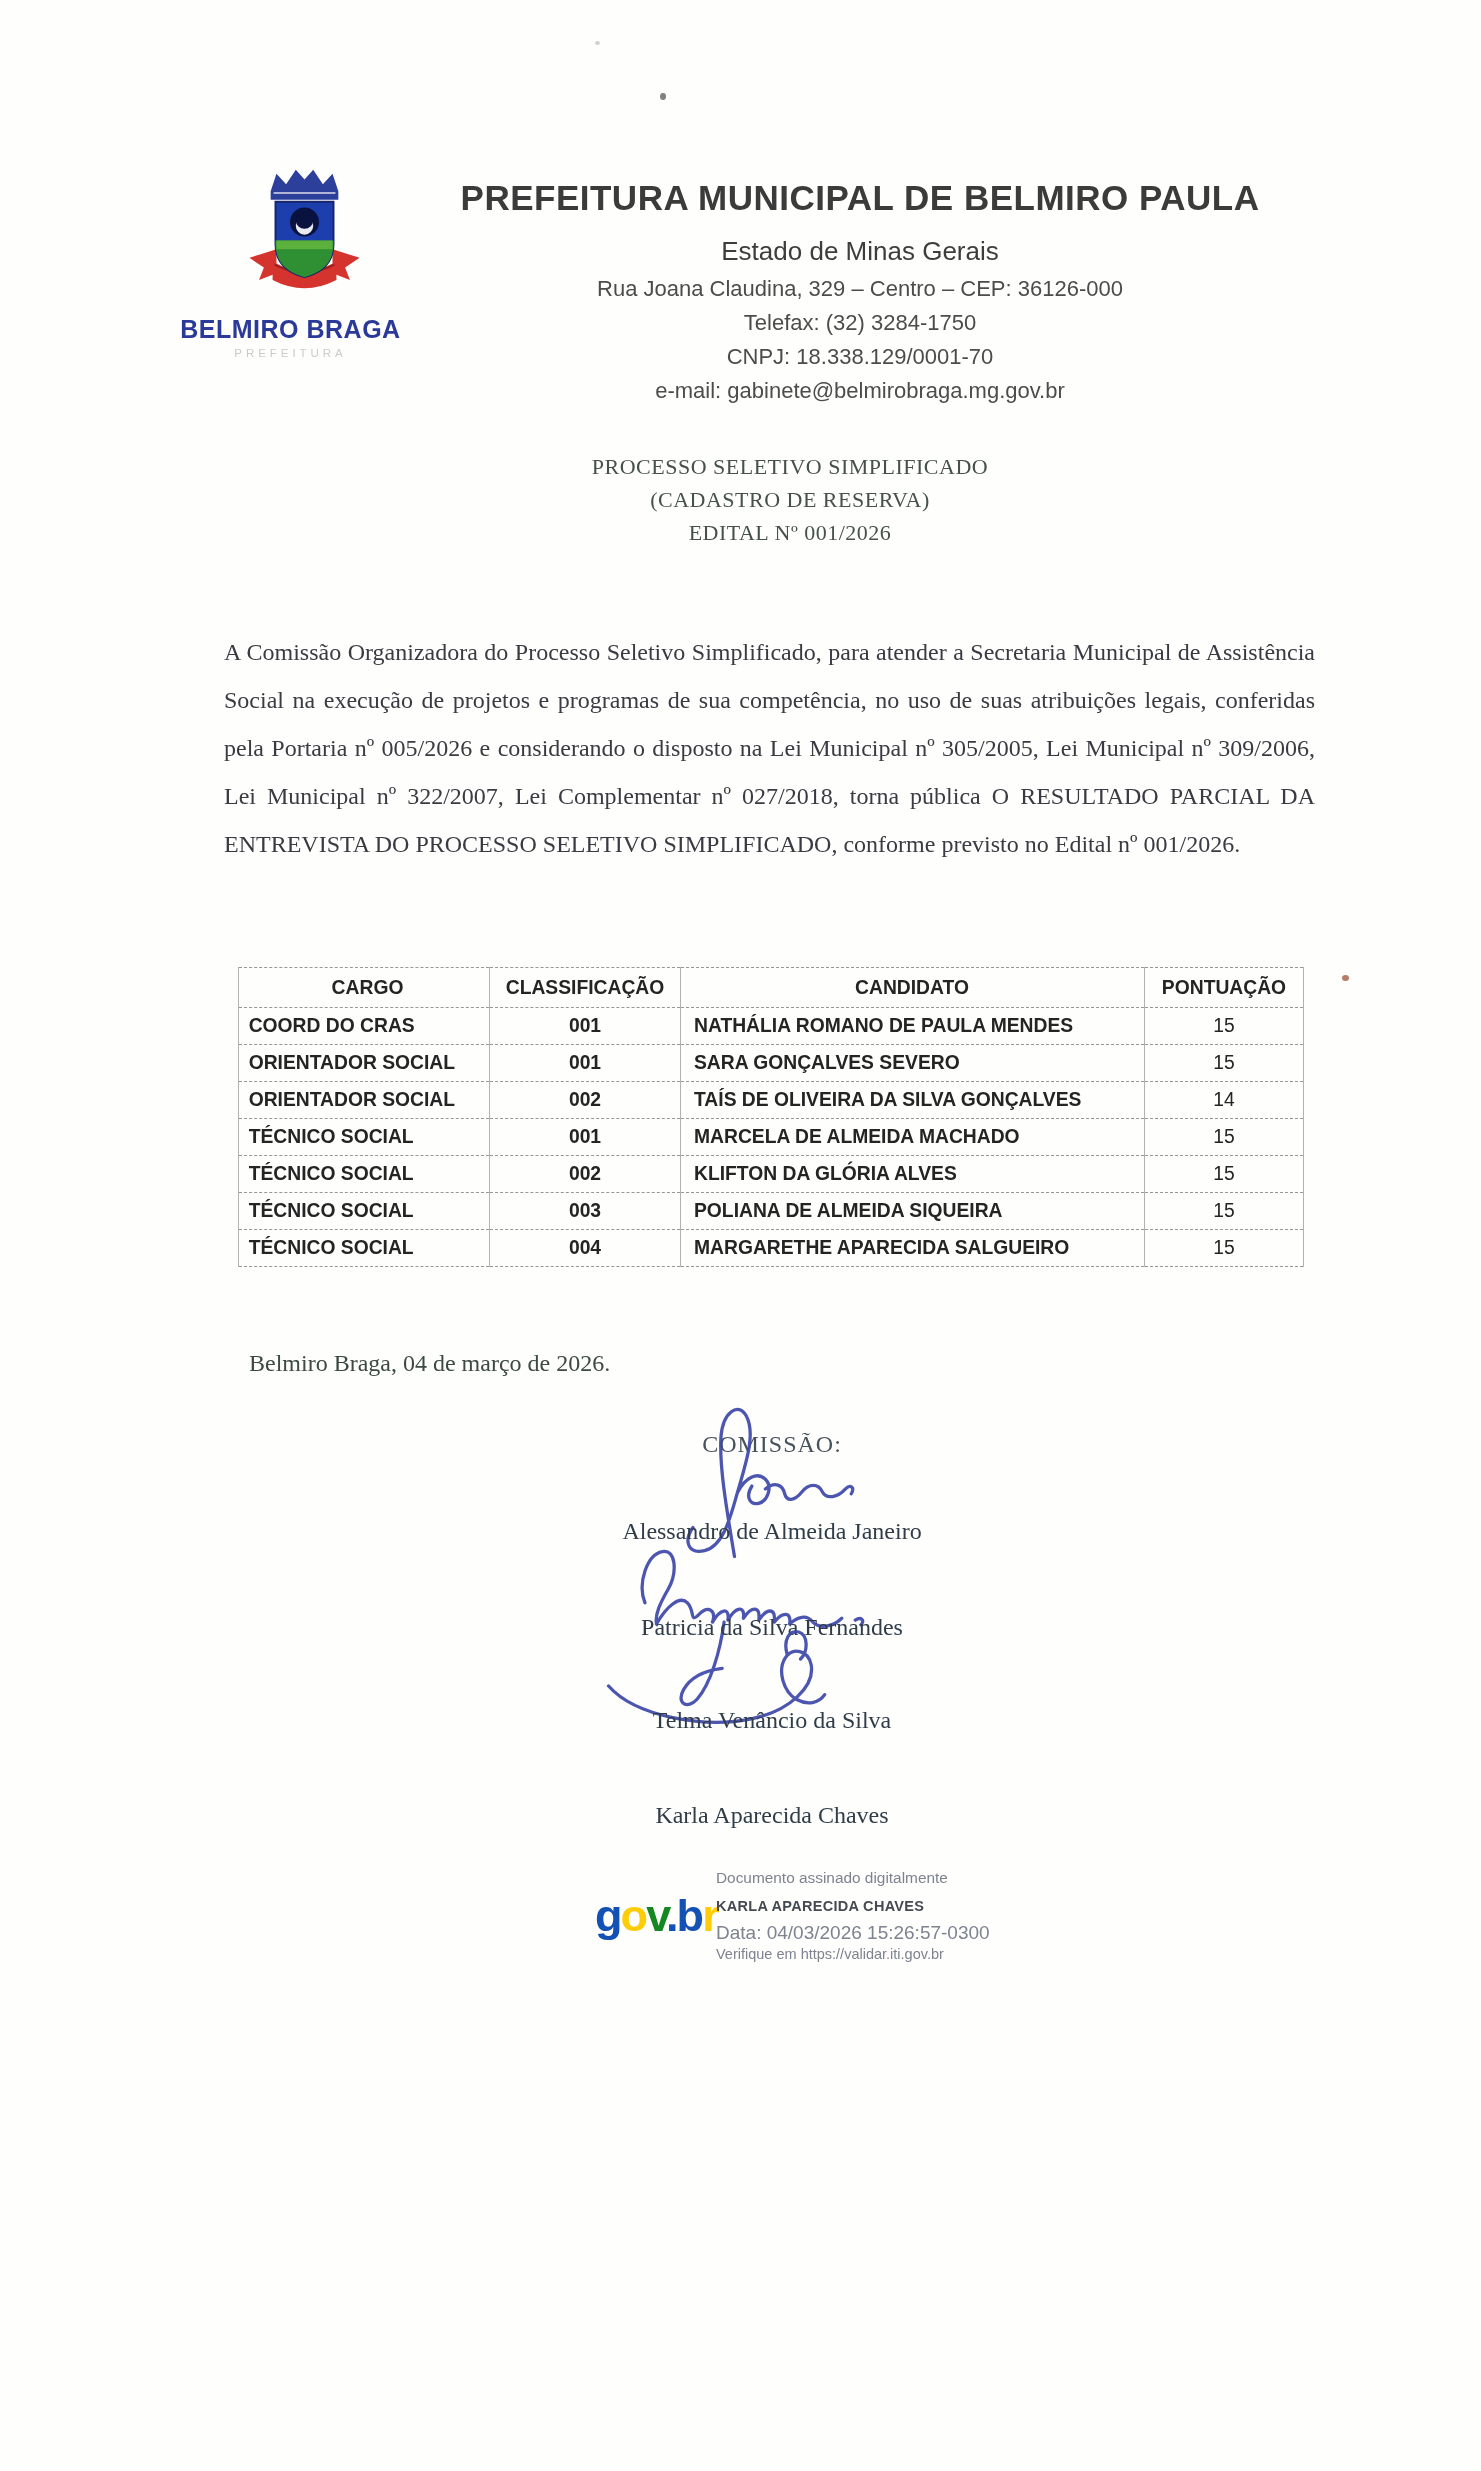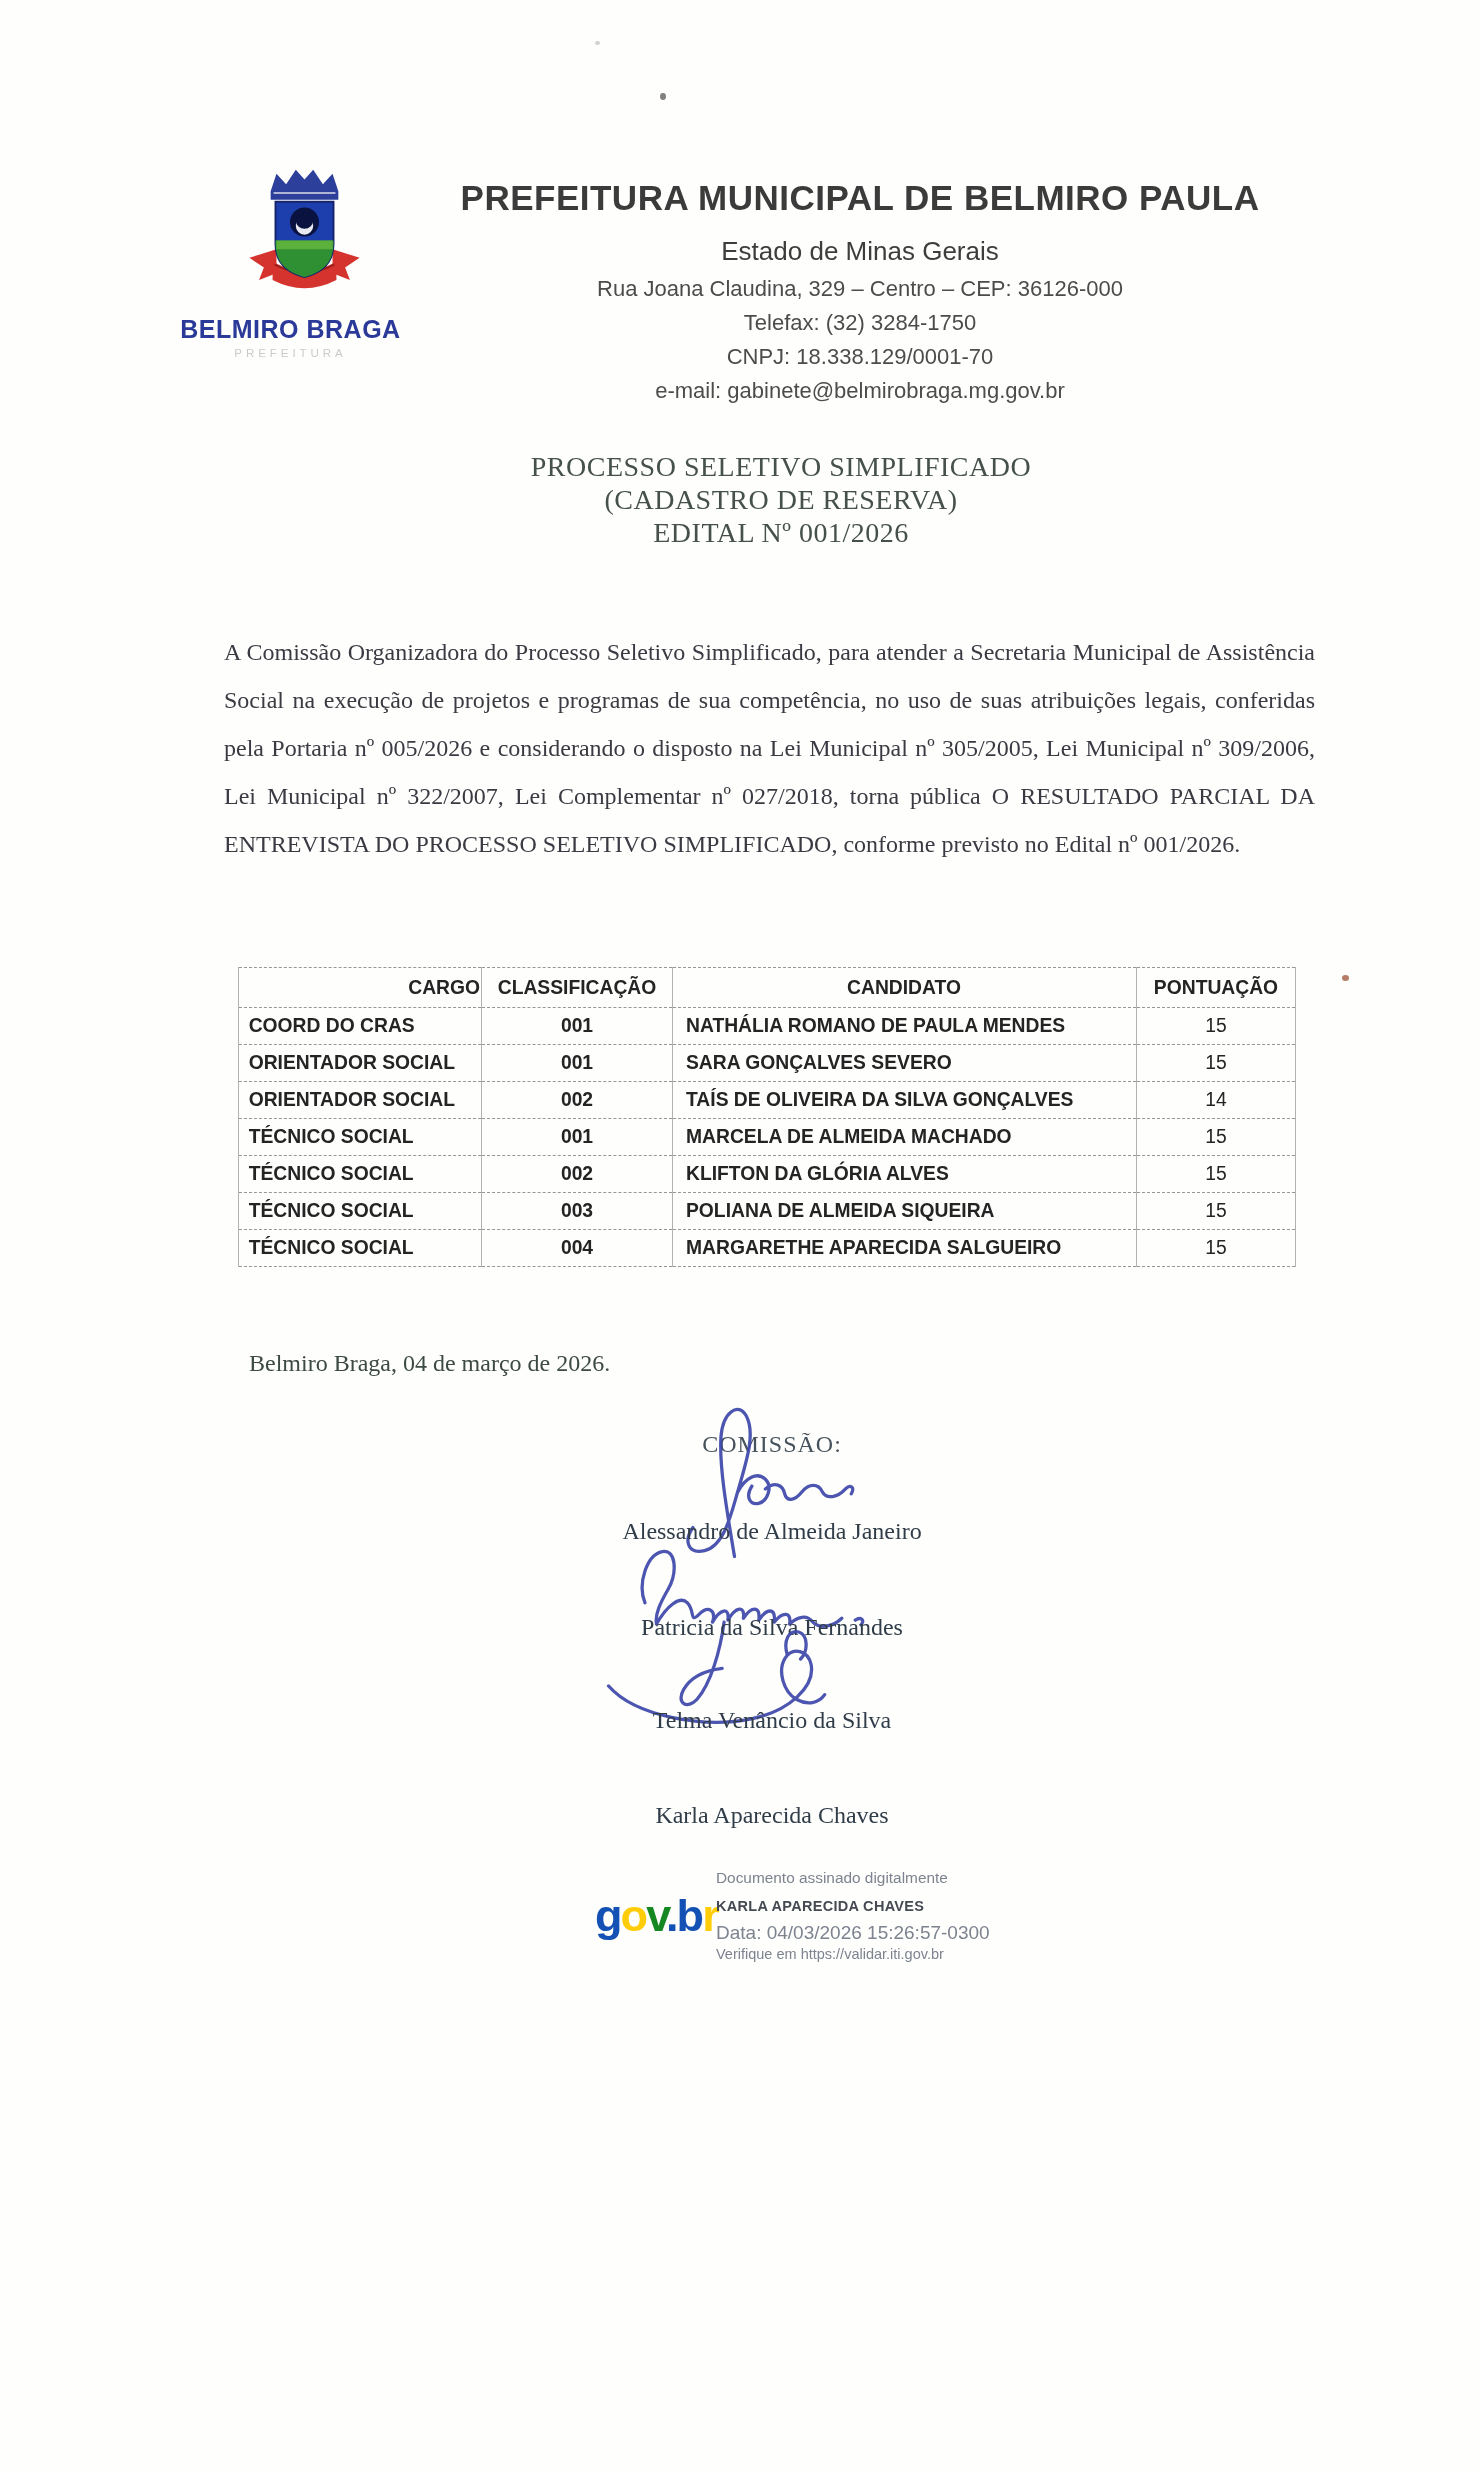--- a/index.html
+++ b/index.html
@@ -20,22 +20,22 @@
     left:172px;top:346px;width:237px;text-align:center;
     font-size:11.6px;color:#cbcbcb;letter-spacing:3.9px;
   }
   .org-block{left:406px;top:178px;width:908px;text-align:center;}
   .org-name{font-size:35px;font-weight:bold;color:#3b3b3b;letter-spacing:0.5px;}
   .org-state{font-size:26px;font-weight:normal;color:#3d3d3d;margin-top:18px;}
   .org-contact{font-size:22px;color:#4c4c4c;line-height:34px;margin-top:4.8px;}
 
   
   .doc-title{
-    left:395px;top:450px;width:772px;text-align:center;
-    font-family:"Liberation Serif",serif;font-size:28px;line-height:33px;
+    left:404px;top:450px;width:772px;text-align:center;
+    font-family:"Liberation Serif",serif;font-size:22px;line-height:33px;
     color:#46514b;letter-spacing:0.5px;
   }
 
   
   .body-par{
     left:224px;top:628px;width:1091px;
     font-family:"Liberation Serif",serif;font-size:24px;line-height:48px;
     color:#3a3a42;text-align:justify;
   }
 
@@ -125,21 +125,21 @@
     <div>(CADASTRO DE RESERVA)</div>
     <div>EDITAL Nº 001/2026</div>
   </div>
 
   <div class="abs body-par">A Comissão Organizadora do Processo Seletivo Simplificado, para atender a Secretaria Municipal de Assistência Social na execução de projetos e programas de sua competência, no uso de suas atribuições legais, conferidas pela Portaria nº 005/2026 e considerando o disposto na Lei Municipal nº 305/2005, Lei Municipal nº 309/2006, Lei Municipal nº 322/2007, Lei Complementar nº 027/2018, torna pública O RESULTADO PARCIAL DA ENTREVISTA DO PROCESSO SELETIVO SIMPLIFICADO, conforme previsto no Edital nº 001/2026.</div>
 
   <div class="abs results">
     <table>
       <thead>
         <tr>
-          <th class="c-cargo" style="text-align:right;padding-left:0;">CARGO</th>
+          <th class="c-cargo" style="text-align:center;padding-left:8px;">CARGO</th>
           <th class="c-class">CLASSIFICAÇÃO</th>
           <th class="c-cand" style="text-align:center;padding-left:0;">CANDIDATO</th>
           <th class="c-score" style="font-weight:bold;">PONTUAÇÃO</th>
         </tr>
       </thead>
       <tbody>
         <tr>
           <td class="c-cargo">COORD DO CRAS</td>
           <td class="c-class">001</td>
           <td class="c-cand">NATHÁLIA ROMANO DE PAULA MENDES</td>

